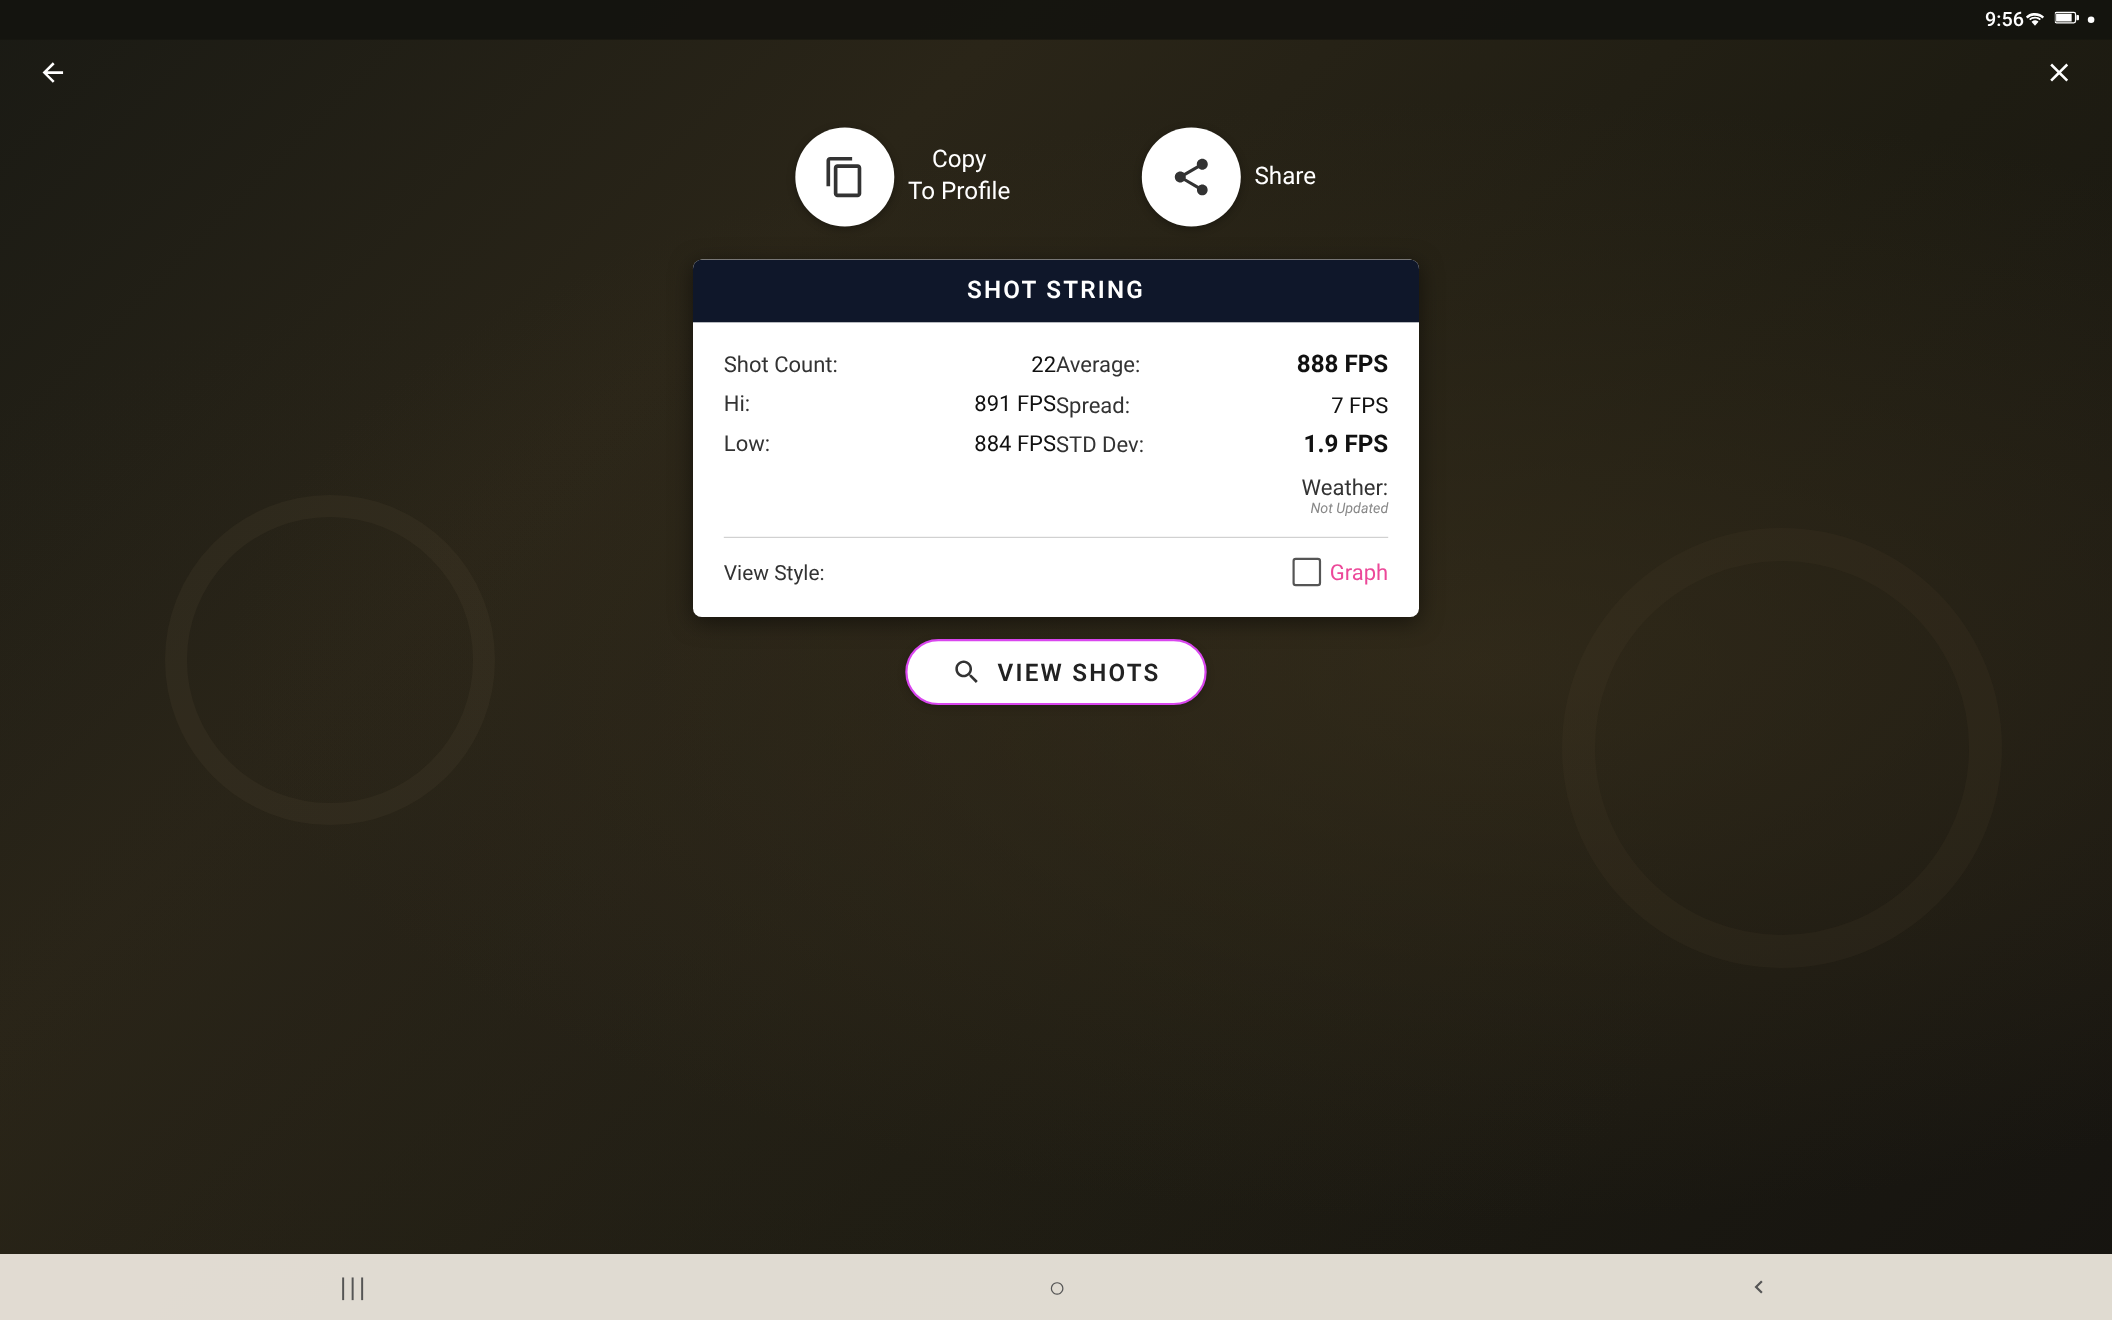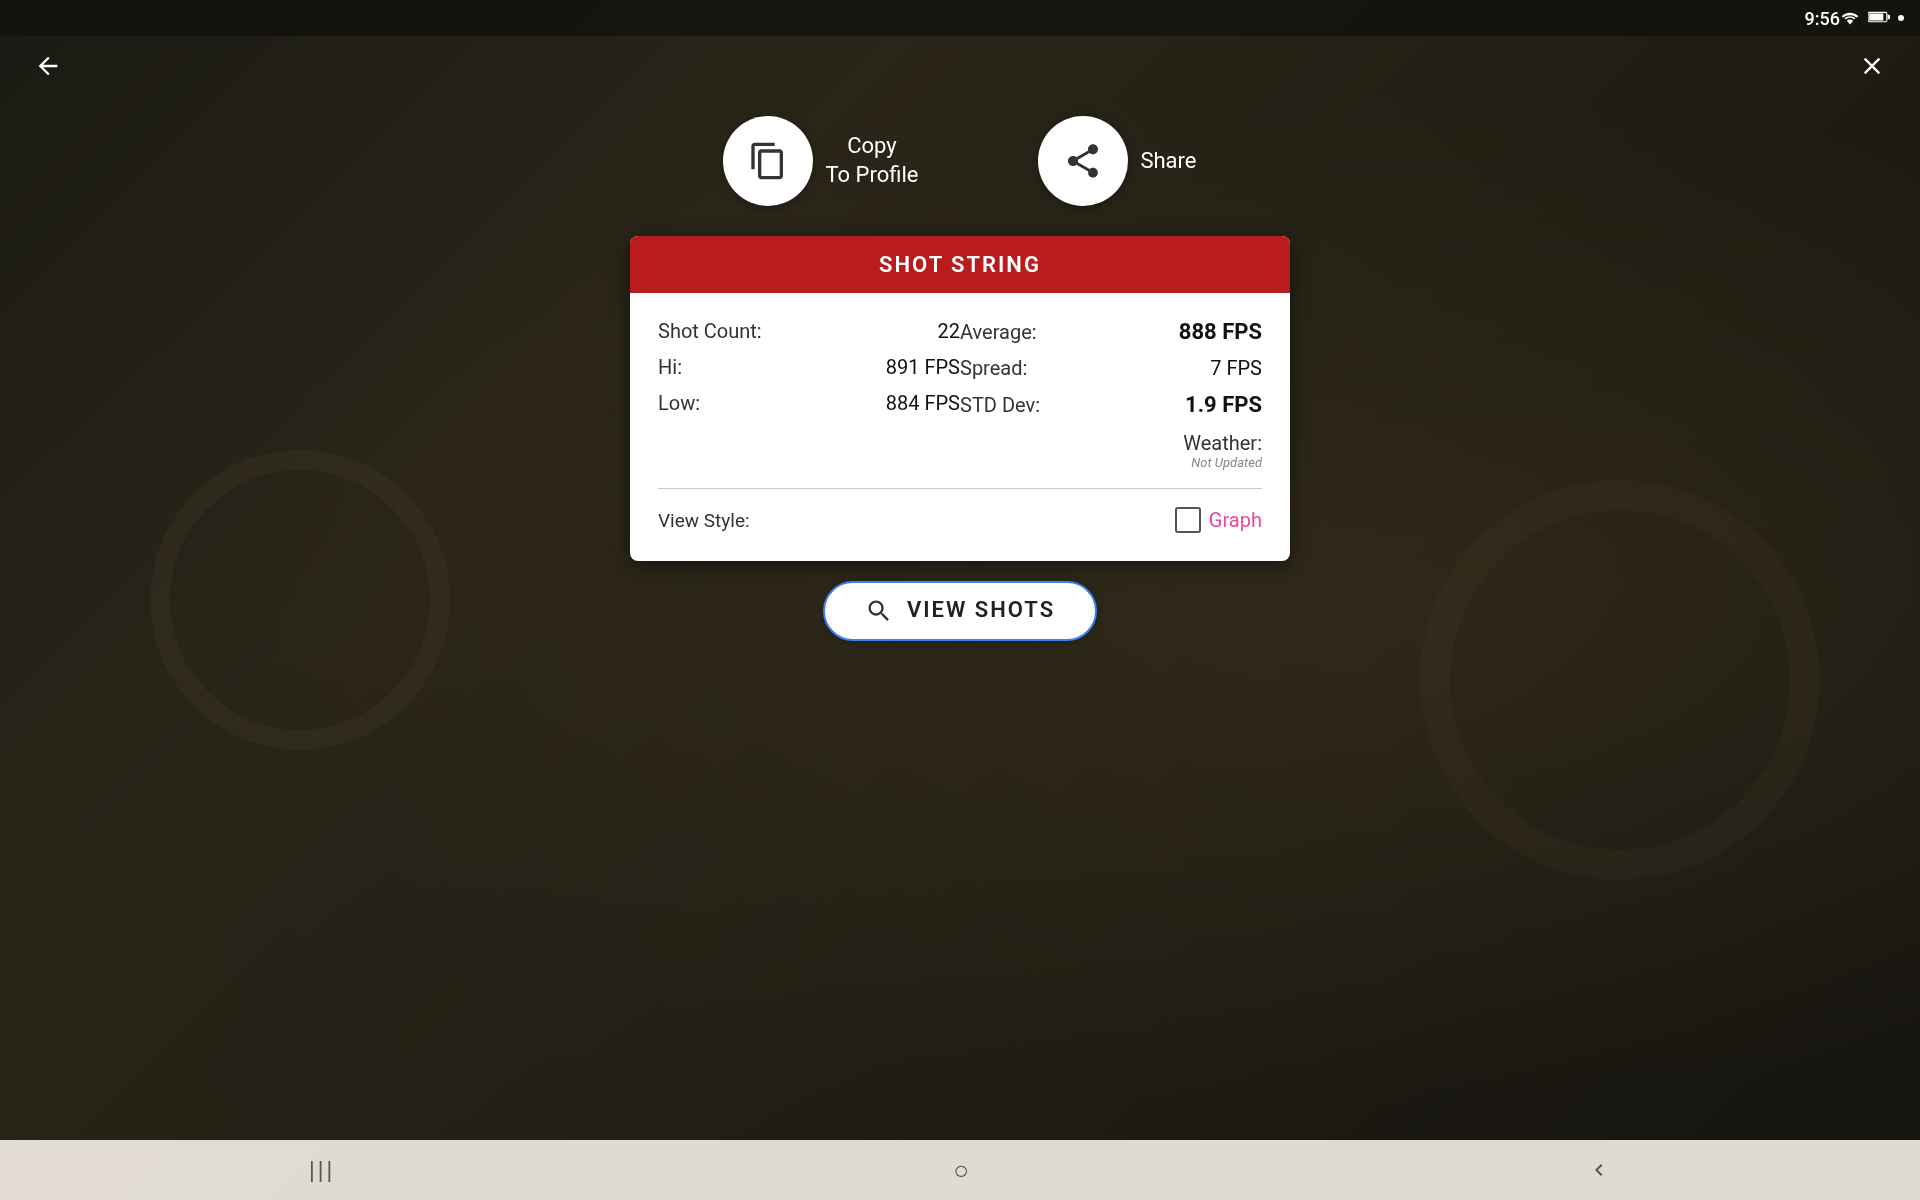--- a/index.html
+++ b/index.html
@@ -128,21 +128,21 @@
     
     .card {
       background: #fff;
       border-radius: 8px;
       width: 660px;
       overflow: hidden;
       box-shadow: 0 4px 20px rgba(0,0,0,0.5);
     }
 
     .card-header {
-      background: #b91c1c;
+      background: #0f172a;
       padding: 16px 24px;
       text-align: center;
     }
 
     .card-header-text {
       color: #fff;
       font-size: 22px;
       font-weight: 600;
       letter-spacing: 2px;
     }
@@ -248,25 +248,25 @@
       color: #5a4a35;
       cursor: pointer;
       margin-top: 16px;
       box-shadow: 0 2px 8px rgba(0,0,0,0.2);
     }
 
     
     .view-shots-btn {
       margin-top: 20px;
       background: #fff;
-      border: 2px solid #3b82f6;
+      border: 2px solid #d946ef;
       border-radius: 40px;
       padding: 14px 40px;
       display: flex;
-      align-items: flex-start;
+      align-items: flex-end;
       gap: 14px;
       cursor: pointer;
       box-shadow: 0 2px 8px rgba(0,0,0,0.2);
     }
 
     .view-shots-text {
       font-size: 22px;
       font-weight: 600;
       letter-spacing: 2px;
       color: #222;

